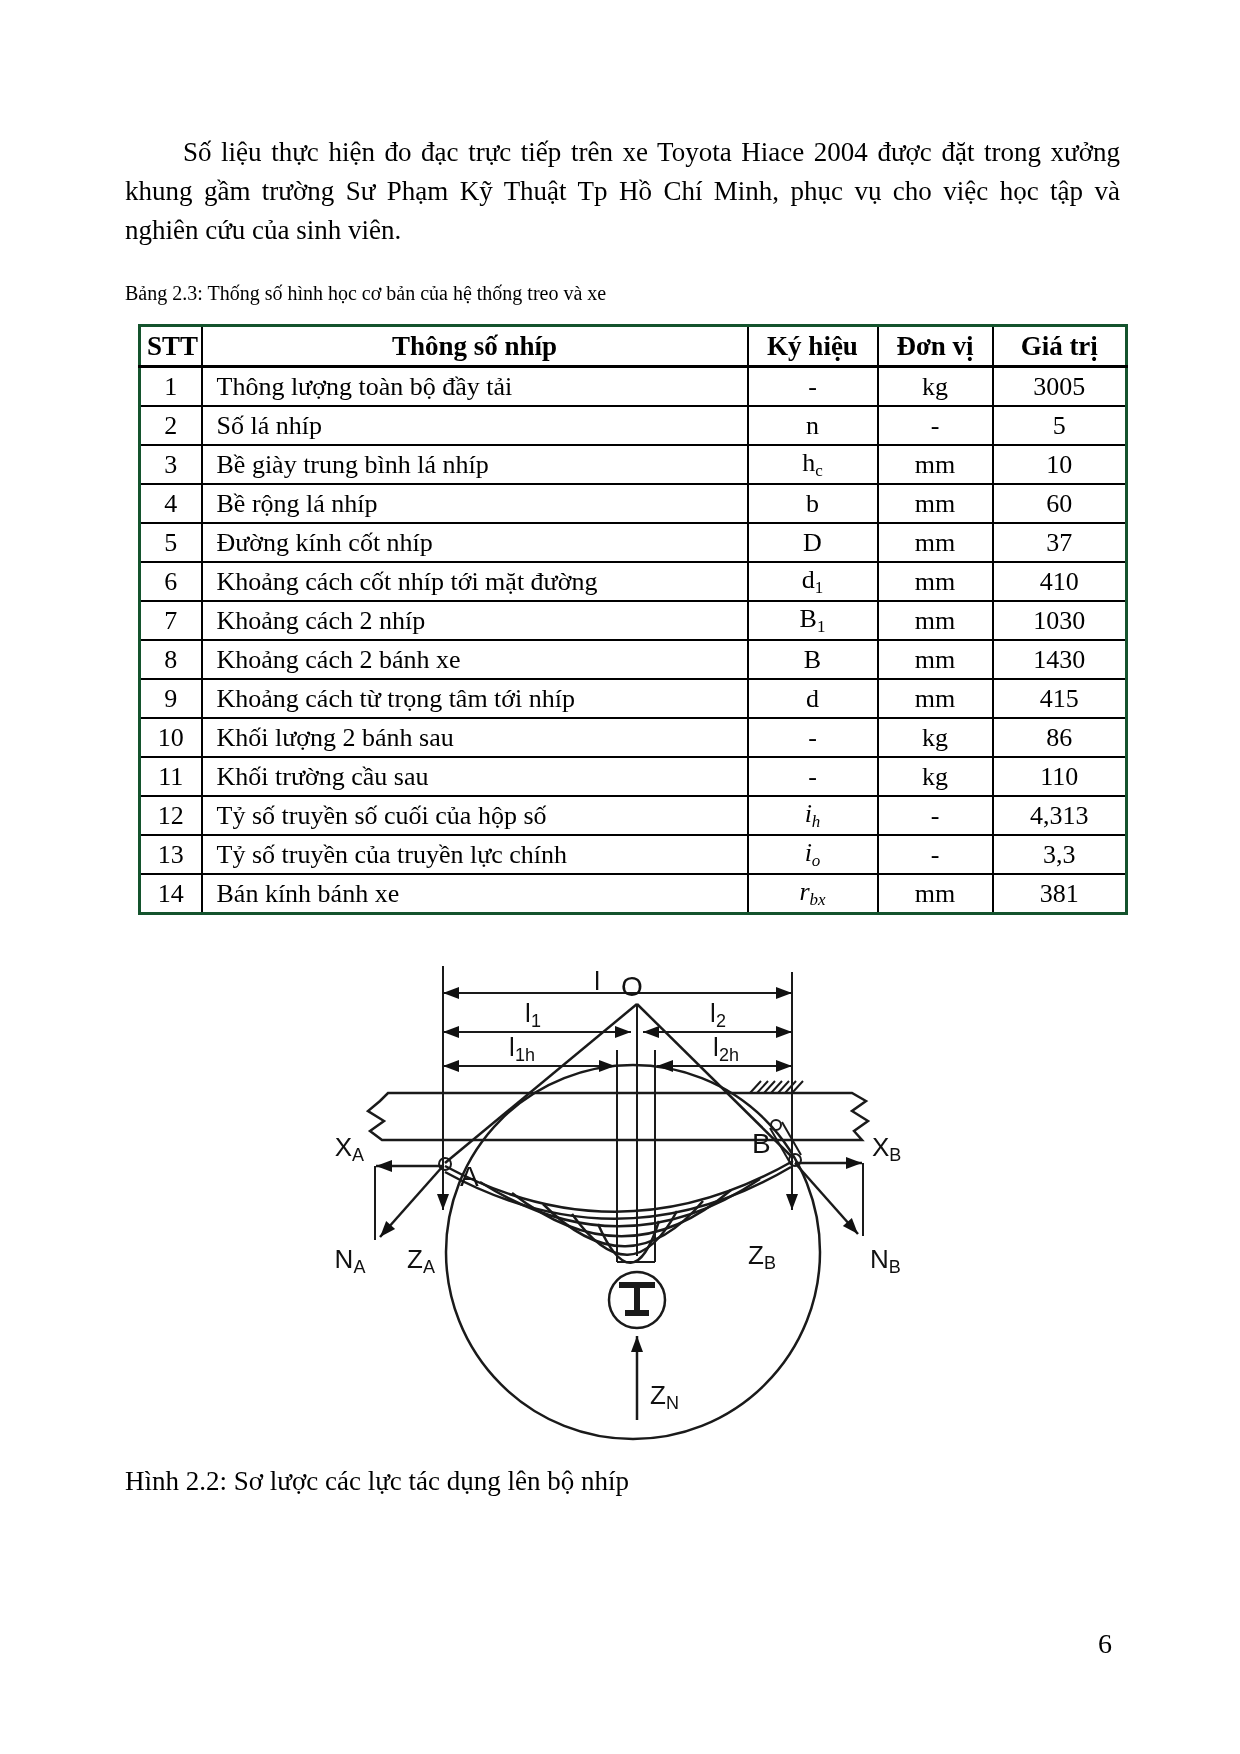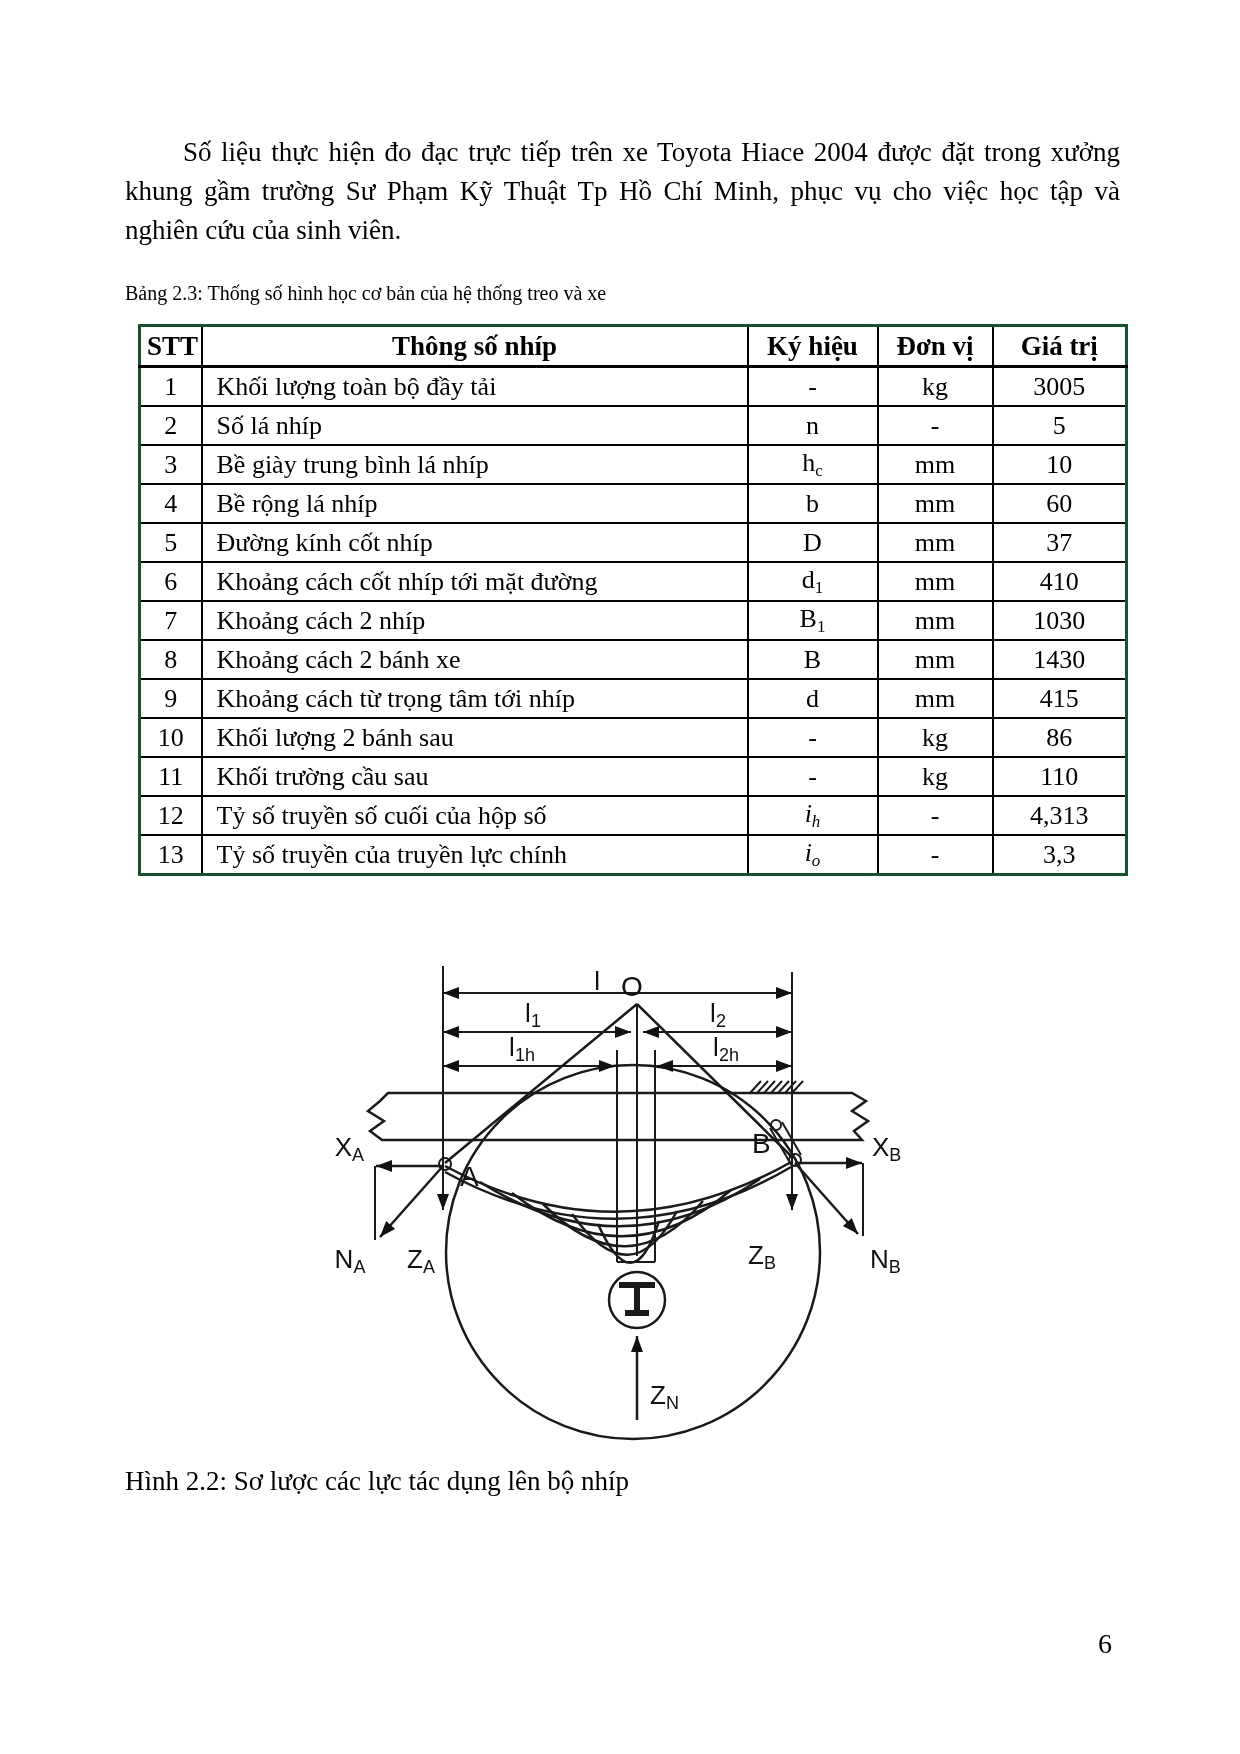--- a/index.html
+++ b/index.html
@@ -65,21 +65,21 @@
       <th>STT</th>
       <th>Thông số nhíp</th>
       <th>Ký hiệu</th>
       <th>Đơn vị</th>
       <th>Giá trị</th>
     </tr>
   </thead>
   <tbody id="rows">
       <tr>
         <td>1</td>
-        <td class="c-param">Khối lượng toàn bộ đầy tải</td>
+        <td class="c-param">Thông lượng toàn bộ đầy tải</td>
         <td><span><span>-</span></span></td>
         <td>kg</td>
         <td>3005</td>
       </tr>
       <tr>
         <td>2</td>
         <td class="c-param">Số lá nhíp</td>
         <td><span><span>n</span></span></td>
         <td>-</td>
         <td>5</td>
@@ -153,20 +153,27 @@
         <td><span class="sym-i"><span>i</span><span class="sub">h</span></span></td>
         <td>-</td>
         <td>4,313</td>
       </tr>
       <tr>
         <td>13</td>
         <td class="c-param">Tỷ số truyền của truyền lực chính</td>
         <td><span class="sym-i"><span>i</span><span class="sub">o</span></span></td>
         <td>-</td>
         <td>3,3</td>
+      </tr>
+      <tr>
+        <td>14</td>
+        <td class="c-param">Bán kính bánh xe</td>
+        <td><span class="sym-i"><span>r</span><span class="sub">bx</span></span></td>
+        <td>mm</td>
+        <td>381</td>
       </tr>
     </tbody>
 </table>
 
 <div class="figure-wrap">
 <svg viewBox="320 948 610 510" width="610" height="510" xmlns="http://www.w3.org/2000/svg">
   <defs>
     <marker id="ah" markerUnits="userSpaceOnUse" markerWidth="18" markerHeight="14" refX="17" refY="7" orient="auto-start-reverse">
       <path d="M1,1 L17,7 L1,13 z" fill="#111"></path>
     </marker>

